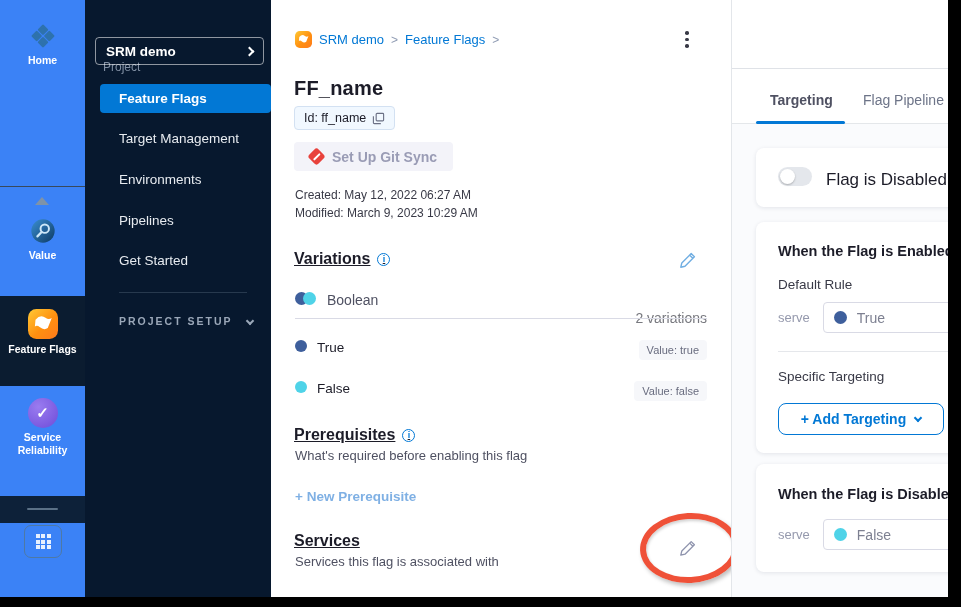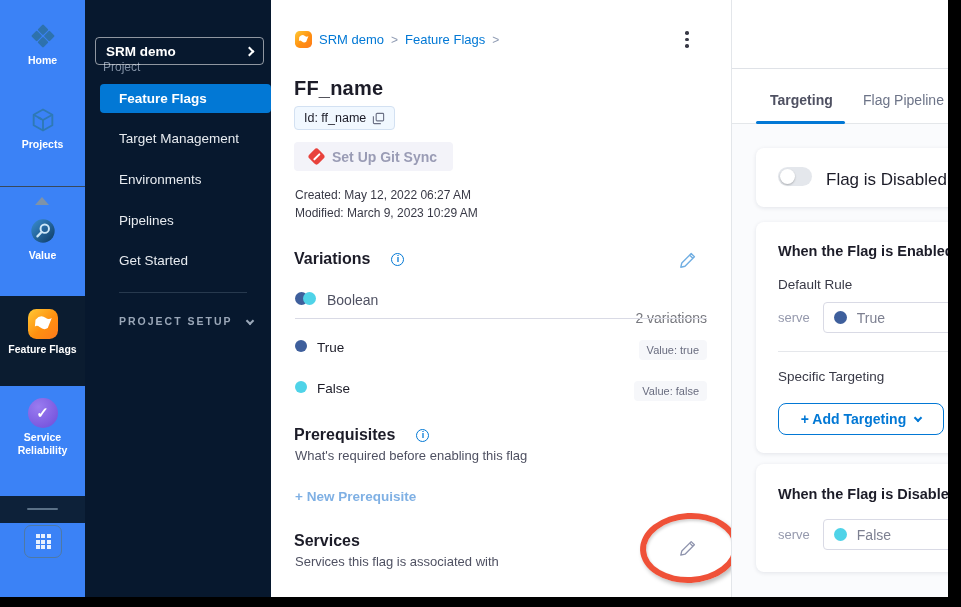--- a/index.html
+++ b/index.html
@@ -43,21 +43,21 @@
   .crumb-link { color:#0278d5; }
   .crumb-sep { color:#8f9bb3; font-size:12px; }
   .kebab { position:absolute; left:411px; top:31px; width:10px; display:flex; flex-direction:column; gap:3px; align-items:center; cursor:pointer; }
   .kebab i { width:3.5px; height:3.5px; border-radius:50%; background:#383946; }
   .flag-title { position:absolute; left:23px; top:77px; font-size:20px; font-weight:700; color:#1c1c28; letter-spacing:.2px; }
   .id-chip { position:absolute; left:23px; top:106px; height:24px; background:#f1f8ff; border:1px solid #d3e1f2; border-radius:4px; display:flex; align-items:center; gap:6px; padding:0 9px; font-size:12.5px; color:#1c1c28; }
   .git-btn { position:absolute; left:23px; top:142px; height:29px; background:#f3f3f9; border-radius:4px; display:flex; align-items:center; gap:9px; padding:0 16px; font-size:14px; font-weight:700; color:#9a9cb5; }
   .git-glyph { width:13px; height:13px; background:#e8423c; border-radius:3px; transform:rotate(45deg); position:relative; }
   .git-glyph:after { content:""; position:absolute; left:5.5px; top:2px; width:2px; height:9px; background:#fff; border-radius:2px; }
   .meta-line { position:absolute; left:24px; font-size:12px; color:#383946; }
-  .sec-heading { position:absolute; left:23px; display:flex; align-items:center; gap:21px; font-size:16px; font-weight:700; color:#1c1c28; }
+  .sec-heading { position:absolute; left:23px; display:flex; align-items:center; gap:7px; font-size:16px; font-weight:700; color:#1c1c28;text-decoration:underline; }
   .info-icon { width:13px; height:13px; border:1.4px solid #0278d5; border-radius:50%; color:#0278d5; font-size:9px; font-weight:700; line-height:11px; text-align:center; font-style:normal; }
   .pencil { position:absolute; width:18px; height:18px; }
   .row-flex { position:absolute; left:24px; width:412px; display:flex; }
   .bool-icon { position:relative; width:22px; height:13px; }
   .bool-icon i { position:absolute; top:0; width:13px; height:13px; border-radius:50%; }
   .bool-icon i:first-child { left:0; }
   .bool-icon i:last-child { left:8px; }
   .dot { width:12px; height:12px; border-radius:50%; display:inline-block; }
   .val-chip { background:#f6f7fa; border-radius:4px; padding:4px 8px; font-size:11px; color:#696c7f; }
   .hdivider { position:absolute; left:24px; width:412px; height:1px; background:#d9dae5; }
@@ -99,31 +99,20 @@
         <svg width="28" height="28" viewBox="0 0 24 24">
             <g fill="#2e72ad" stroke="#2e72ad" stroke-width="2" stroke-linejoin="round">
               <path d="M12 3.2 L15.4 6.6 L12 10 L8.6 6.6 Z"></path>
               <path d="M6.6 8.6 L10 12 L6.6 15.4 L3.2 12 Z"></path>
               <path d="M17.4 8.6 L20.8 12 L17.4 15.4 L14 12 Z"></path>
               <path d="M12 14 L15.4 17.4 L12 20.8 L8.6 17.4 Z"></path>
             </g>
           </svg>
         <span class="rail-label">Home</span>
       </div>
-      <div class="rail-item" style="top:106px;">
-        <svg width="28" height="28" viewBox="0 0 24 24">
-            <g fill="none" stroke="#2e79b5" stroke-width="1.6" stroke-linejoin="round">
-              <path d="M12 3 L20 7.5 V16.5 L12 21 L4 16.5 V7.5 Z"></path>
-              <path d="M4 7.5 L12 12 L20 7.5"></path>
-              <path d="M12 12 V21"></path>
-              <path d="M8 9.8 l2.5 1.4"></path>
-            </g>
-          </svg>
-        <span class="rail-label">Projects</span>
-      </div>
     </div>
     <div class="rail-divider" style="top:186px;"></div>
 
     <div class="rail-sec" style="top:187px; height:109px;">
       <span class="caret-up" style="top:10px;"></span>
       <div class="rail-item" style="top:30px;">
         <svg width="28" height="28" viewBox="0 0 24 24">
             <defs>
               <linearGradient id="gb" x1="0" y1="0" x2="1" y2="1">
                 <stop offset="0" stop-color="#3a8ed1"></stop>

